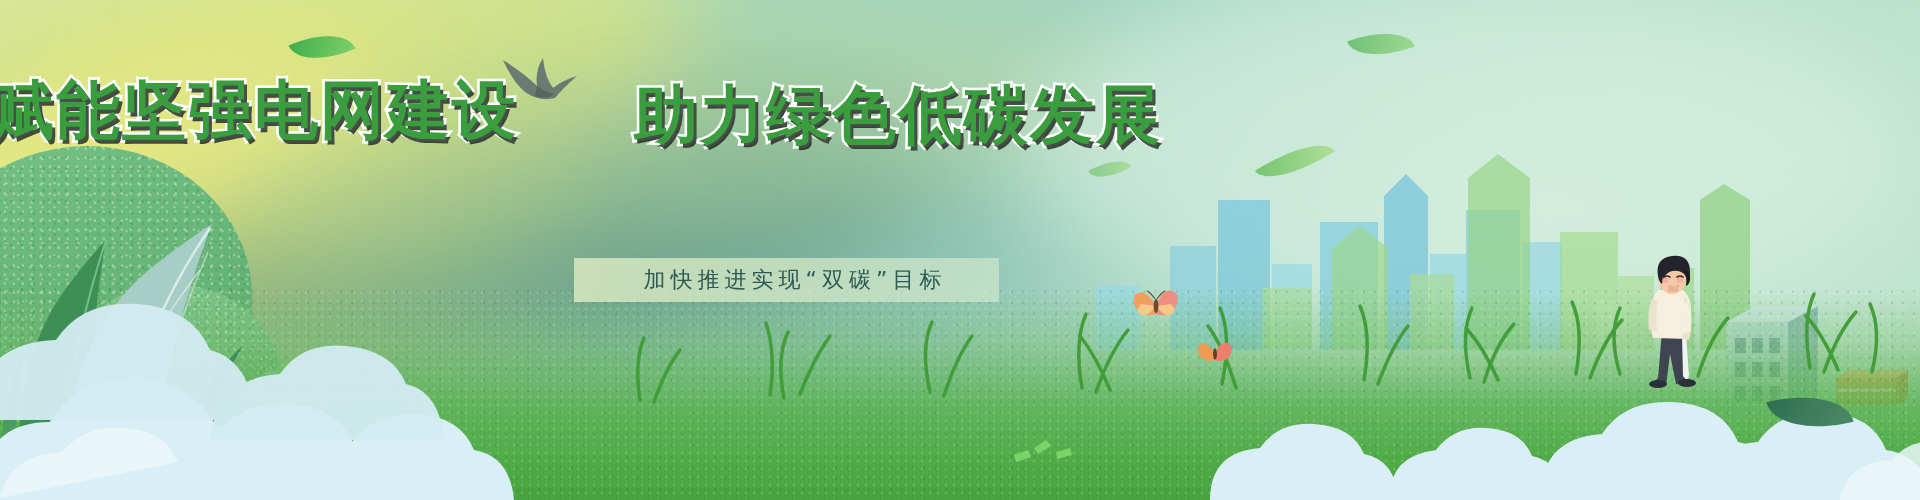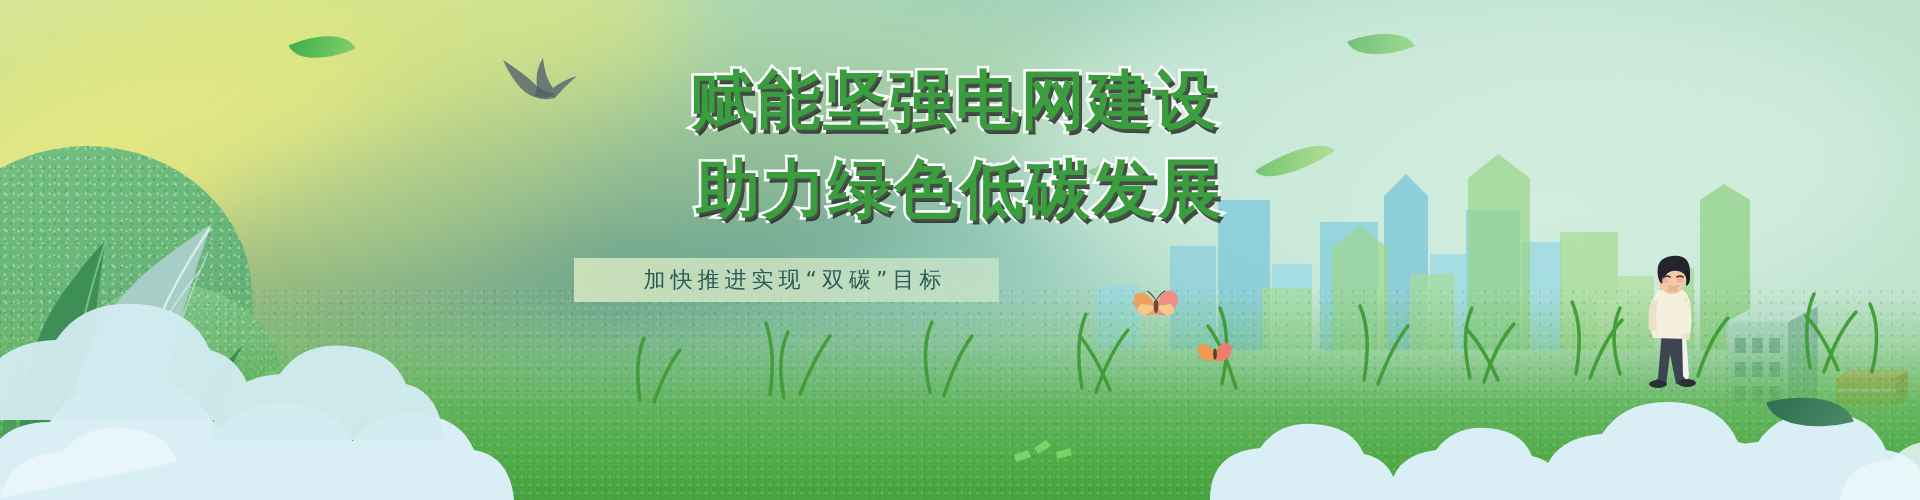--- a/index.html
+++ b/index.html
@@ -66,37 +66,37 @@
       radial-gradient(circle at 25% 35%, rgba(255,255,255,.20) 0 1.1px, transparent 1.5px),
       radial-gradient(circle at 65% 70%, rgba(18,92,36,.16) 0 1.1px, transparent 1.5px);
     background-size:8px 8px,11px 11px;
     background-position:0 0,4px 5px;
     opacity:.85;
   }
 
   
   .headline-wrap{
     position:absolute;left:0;right:0;top:66px;
-    display:flex;flex-direction:column;align-items:center;
+    display:flex;align-items:center;
     pointer-events:none;
   }
   .hl{
     font-family:"DejaVu Sans","Liberation Sans",sans-serif;
     font-weight:bold;
     font-size:64px;
     line-height:1.08;
     letter-spacing:2px;
     color:#3a9e3f;
     -webkit-text-stroke:5px #ffffff;
     paint-order:stroke fill;
     text-shadow:3px 4px 0 rgba(30,38,30,.82);
     white-space:nowrap;
   }
   .hl-1{margin-left:-10px;}
-  .hl-2{margin-top:20px;}
+  .hl-2{margin-top:20px;margin-left:116px;font-family:Liberation Mono, monospace;}
 
   
   .subtitle-box{
     position:absolute;left:574px;top:258px;width:408px;height:44px;
     background:linear-gradient(90deg,rgba(224,238,196,.78),rgba(214,236,206,.62));
     display:flex;align-items:center;justify-content:center;padding-left:17px;
   }
   .subtitle-text{
     font-family:"DejaVu Sans","Liberation Sans",sans-serif;
     font-size:22px;letter-spacing:5px;color:#2d5a55;white-space:nowrap;

